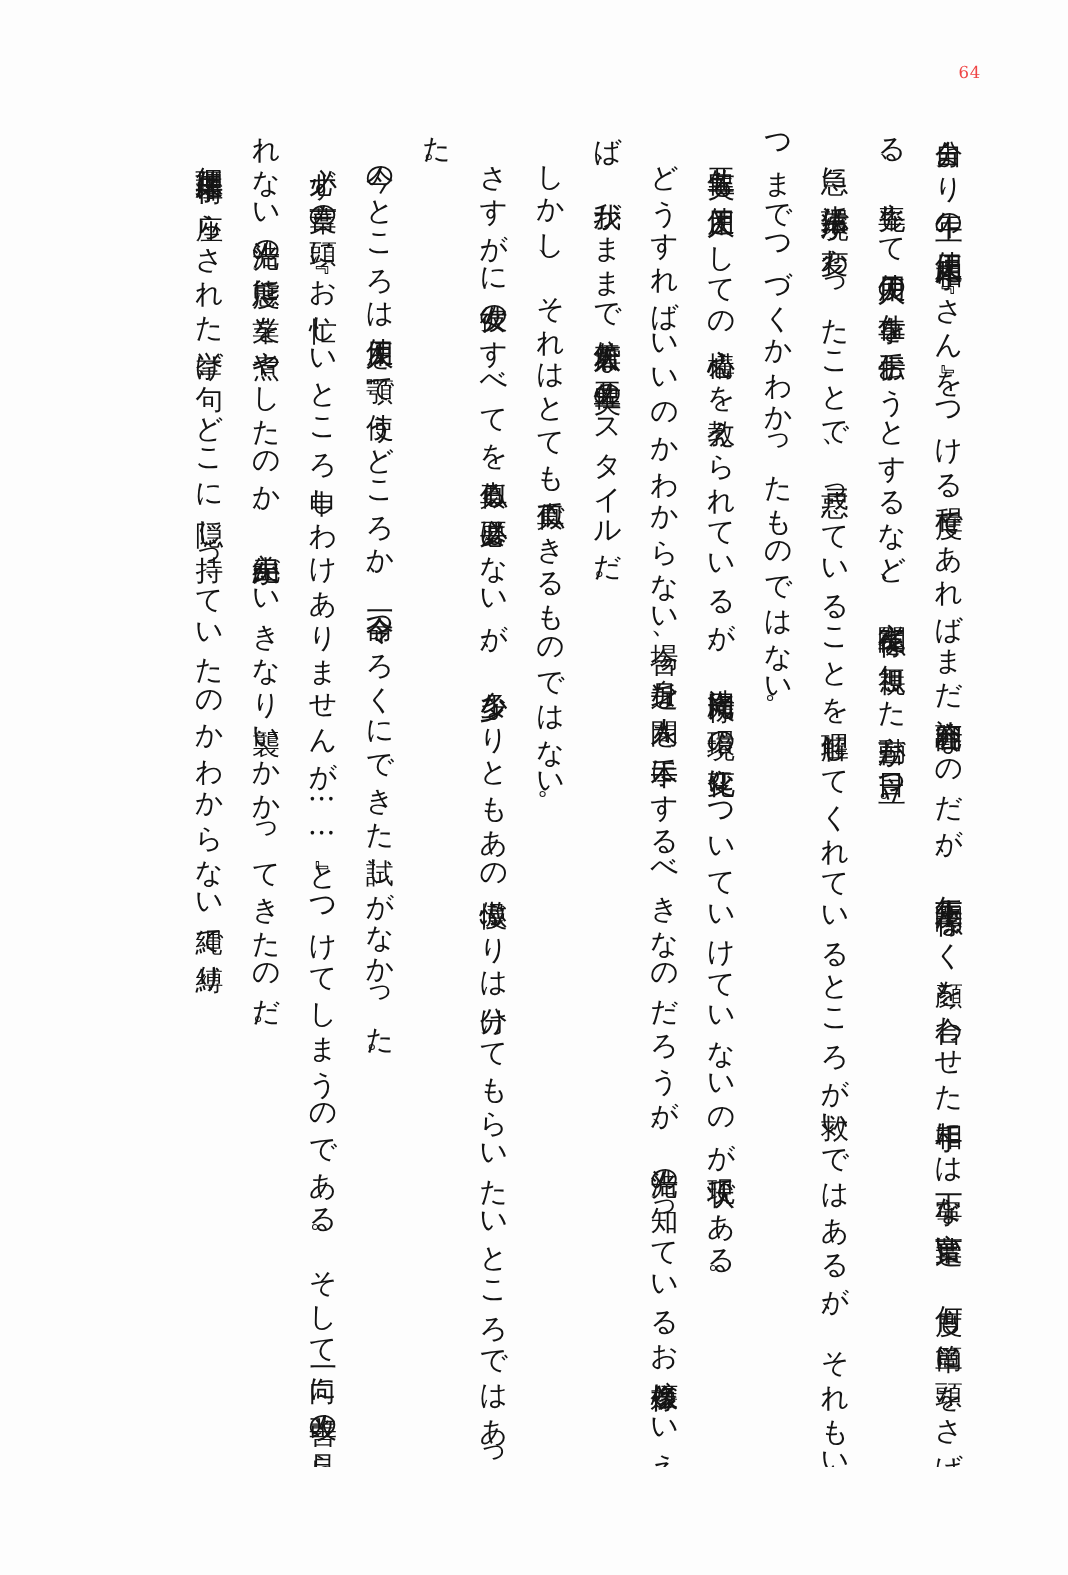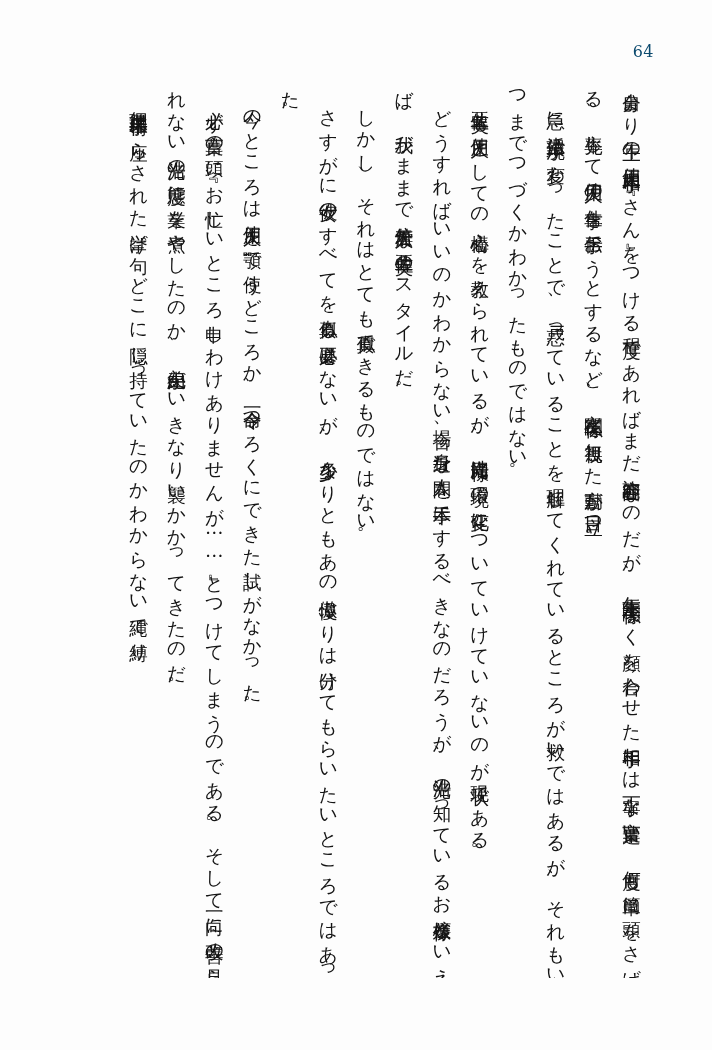--- a/index.html
+++ b/index.html
@@ -20,23 +20,23 @@
     width: 712px;
     height: 1050px;
     background: #fdfdfd;
   }
 
   
   .page-number {
     position: absolute;
     top: 42px;
     right: 58px;
-    font-size: 16px;
+    font-size: 11px;
     letter-spacing: 0.5px;
-    color: #0c4a6e;
+    color: #ef4444;
     font-family: "DejaVu Serif", "Liberation Serif", serif;
   }
 
   
   .text-block {
     position: absolute;
     top: 78px;
     right: 62px;
     left: 64px;
     height: 900px;

